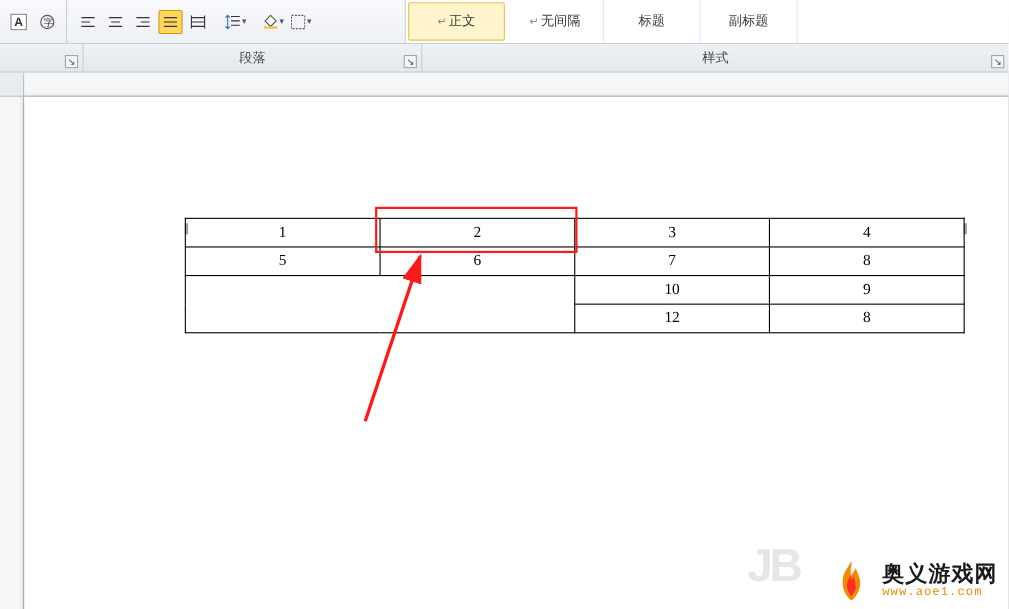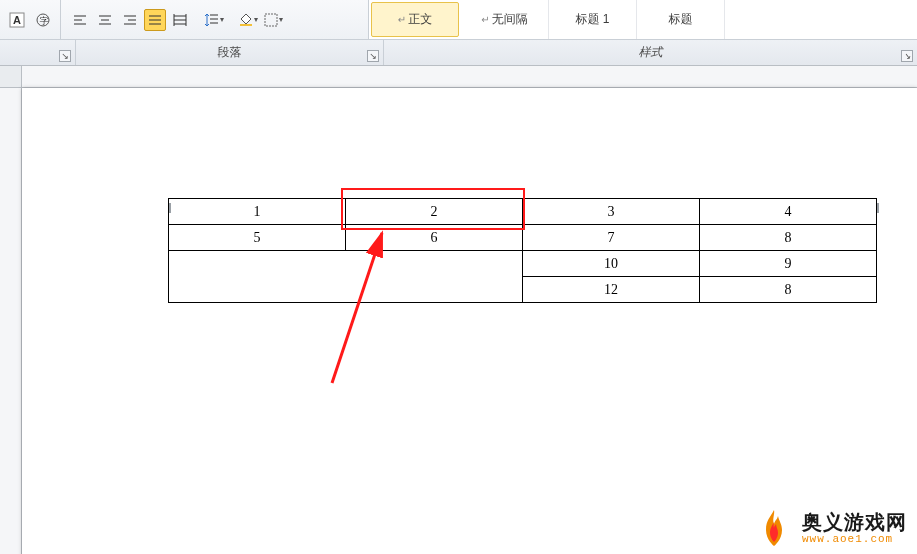--- a/index.html
+++ b/index.html
@@ -16,21 +16,21 @@
 
 .tiny-icon { width: 22px; height: 22px; display: flex; align-items: center; justify-content: center; border: 1px solid transparent; border-radius: 2px; cursor: pointer; }
 .tiny-icon.active { background: #ffd65a; border: 1px solid #cc9a1d; }
 .dd { font-size: 8px; color: #555; margin-left: 1px; }
 
 
 .group-labels { display: flex; height: 26px; background: linear-gradient(#eef1f5, #e4e8ee); border-bottom: 1px solid #b9bec4; font-size: 12px; color: #4a4a4a; }
 .gl { display: flex; align-items: center; justify-content: center; position: relative; }
 .gl1 { width: 76px; border-right: 1px solid #c9cfd6; }
 .gl2 { width: 308px; border-right: 1px solid #c9cfd6; }
-.gl3 { flex: 1; font-style: italic; }
+.gl3 { flex: 1; }
 .launcher { position: absolute; right: 4px; bottom: 3px; width: 12px; height: 12px; border: 1px solid #a0a6ad; font-size: 9px; line-height: 10px; text-align: center; color: #555; cursor: pointer; background: #f4f6f9; }
 
 
 .doc-wrap { position: absolute; top: 66px; left: 0; right: 0; bottom: 0; background: #cfd3d8; overflow: hidden; }
 .ruler-corner { position: absolute; left: 0; top: 0; width: 22px; height: 22px; background: #e9ecef; border-right: 1px solid #b9bec4; border-bottom: 1px solid #b9bec4; }
 .page { position: absolute; left: 22px; top: 22px; width: 895px; height: 470px; background: #fff; box-shadow: 0 0 4px rgba(0,0,0,0.25); }
 .vruler { position: absolute; left: 0; top: 22px; width: 22px; bottom: 0; background: #f5f6f8; border-right: 1px solid #b9bec4; }
 .hruler { position: absolute; left: 22px; top: 0; right: 0; height: 22px; background: #f5f6f8; border-bottom: 1px solid #b9bec4; }
 
 
@@ -141,24 +141,24 @@
   <div class="ribbon-styles">
     <div class="style-item active">
         <span class="pm">↵</span>
         <span>正文</span>
       </div>
     <div class="style-item">
         <span class="pm">↵</span>
         <span>无间隔</span>
       </div>
     <div class="style-item">
-        <span>标题 1</span>
+        <span>标题</span>
       </div>
     <div class="style-item">
-        <span>标题</span>
+        <span>副标题</span>
       </div>
   </div>
 </div>
 
 <div class="group-labels">
   <div class="gl gl1">
     <div class="launcher">↘</div>
   </div>
   <div class="gl gl2">
     <span>段落</span>
@@ -209,20 +209,21 @@
 
     <svg class="arrow-svg" style="left:290px; top:135px;" width="90" height="170">
       <defs>
           <marker id="ah" markerWidth="10" markerHeight="10" refX="8" refY="3" orient="auto">
             <path d="M0,0 L0,6 L9,3 z" fill="#ff1a1a"></path>
           </marker>
         </defs>
       <line x1="20" y1="160" x2="70" y2="10" stroke="#ff1a1a" stroke-width="3" marker-end="url(#ah)"></line>
     </svg>
 
+    <div class="faint">JB</div>
 
     <div class="wm">
       <svg class="wm-flame" viewBox="0 0 44 44">
         <path d="M22 4 C18 12 14 14 14 24 C14 34 22 40 22 40 C22 40 30 34 30 24 C30 18 27 15 26 10 C25 14 23 14 22 18 C20 13 23 8 22 4 Z" fill="#f08a00"></path>
         <path d="M22 16 C20 20 18 22 18 27 C18 32 22 36 22 36 C22 36 26 32 26 27 C26 23 24 21 24 18 C23 20 22 20 22 22 C21 19 22 17 22 16 Z" fill="#ff2a2a"></path>
       </svg>
       <div class="wm-text">
         <span class="wm-cn">奥义游戏网</span>
         <span class="wm-url">www.aoe1.com</span>
       </div>

